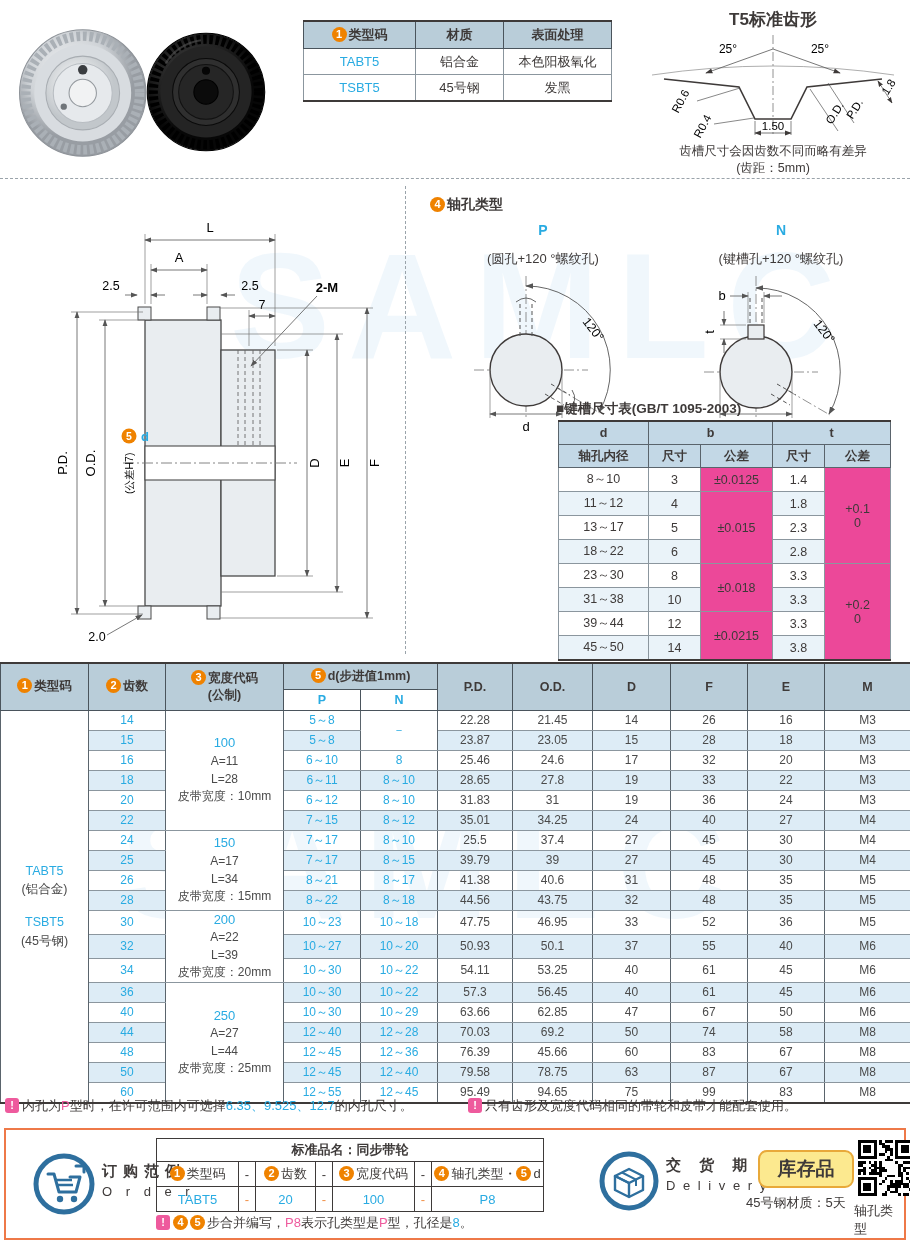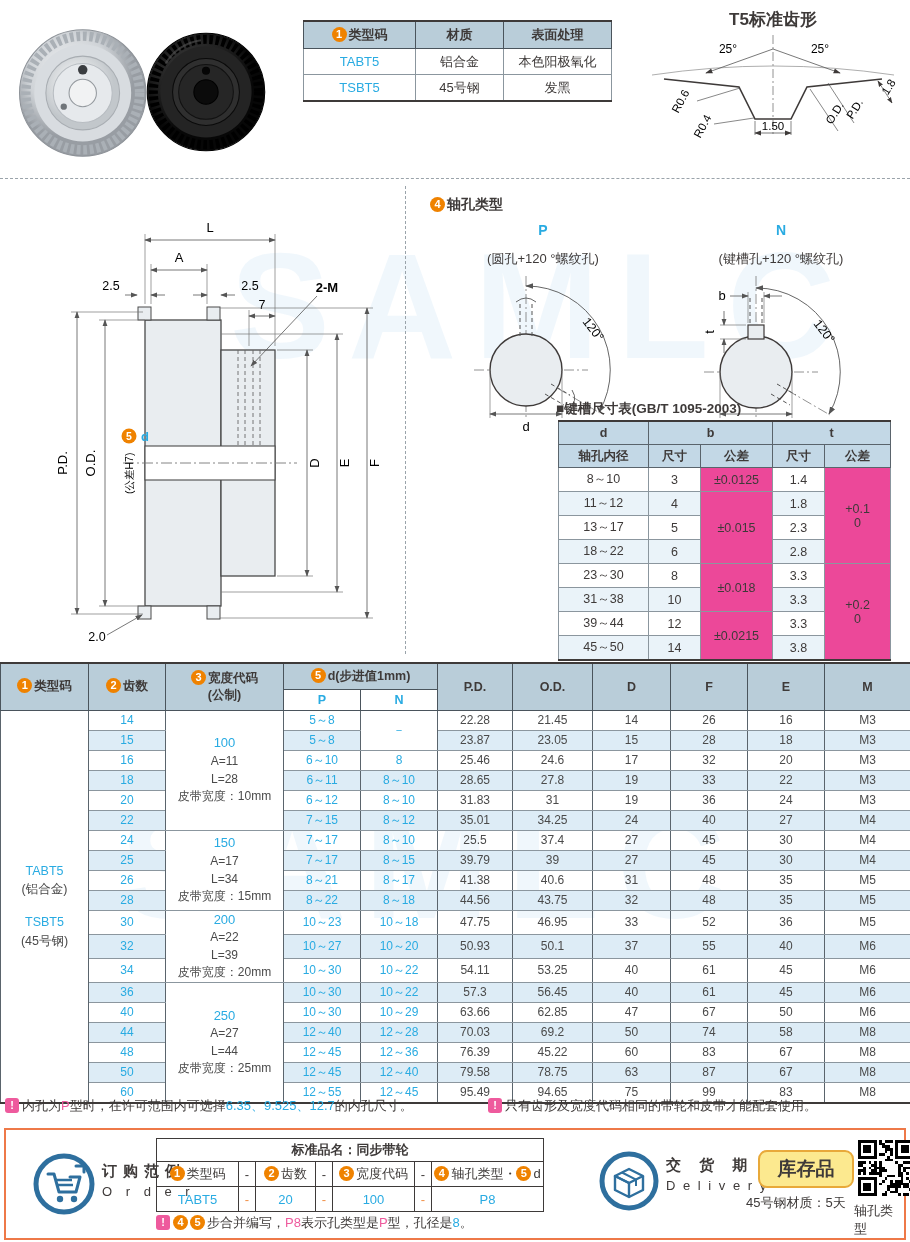--- a/index.html
+++ b/index.html
@@ -163,20 +163,24 @@
       <line x1="113" y1="90" x2="113" y2="104" stroke="#555" stroke-width="0.7"></line>
       <line x1="149" y1="90" x2="149" y2="104" stroke="#555" stroke-width="0.7"></line>
       <text x="131" y="99" font-size="11.5" text-anchor="middle">1.50</text>
       <line x1="168" y1="58" x2="196" y2="100" stroke="#555" stroke-width="0.7"></line>
       <line x1="186" y1="52" x2="212" y2="92" stroke="#555" stroke-width="0.7"></line>
       <line x1="236" y1="50" x2="250" y2="72" stroke="#555" stroke-width="0.7" marker-start="url(#tb)" marker-end="url(#ta)"></line>
       <text transform="rotate(-58 196 84)" x="196" y="84" font-size="11.5" text-anchor="middle">O.D.</text>
       <text transform="rotate(-58 216 80)" x="216" y="80" font-size="11.5" text-anchor="middle">P.D.</text>
       <text transform="rotate(-58 250 58)" x="250" y="58" font-size="11.5" text-anchor="middle">1.8</text>
     </svg>
+    <div class="t5-note">
+      <div>齿槽尺寸会因齿数不同而略有差异</div>
+      <div>(齿距：5mm)</div>
+    </div>
   </div>
 
   <div class="abs hdiv" style="left:0;top:178px;width:910px;height:0;"></div>
   <div class="abs vdiv" style="left:405px;top:186px;width:0;height:468px;"></div>
 
   <svg class="abs" style="left:45px;top:198px;" width="360" height="458" viewBox="0 0 360 458">
     <defs>
       <marker id="da" markerWidth="9" markerHeight="8" refX="8" refY="4" orient="auto">
           <path d="M0,0.8 L9,4 L0,7.2 z" fill="#555"></path>
         </marker>
@@ -644,21 +648,21 @@
           <td>50</td>
           <td>74</td>
           <td>58</td>
           <td>M8</td>
         </tr>
         <tr>
           <td class="blue">48</td>
           <td class="blue">12～45</td>
           <td class="blue" rowspan="1">12～36</td>
           <td>76.39</td>
-          <td>45.22</td>
+          <td>45.66</td>
           <td>60</td>
           <td>83</td>
           <td>67</td>
           <td>M8</td>
         </tr>
         <tr>
           <td class="blue">50</td>
           <td class="blue">12～45</td>
           <td class="blue" rowspan="1">12～40</td>
           <td>79.58</td>
@@ -676,21 +680,21 @@
           <td>94.65</td>
           <td>75</td>
           <td>99</td>
           <td>83</td>
           <td>M8</td>
         </tr>
       </tbody>
   </table>
 
   <div class="abs note-line" style="left:5px;top:1097px;"><span class="excl">!</span><span><span class="seg-d">内孔为</span><span class="seg-p">P</span><span class="seg-d">型时，在许可范围内可选择</span><span class="seg-b">6.35、9.525、12.7</span><span class="seg-d">的内孔尺寸。</span></span></div>
-  <div class="abs note-line" style="left:488px;top:1097px;"><span class="excl">!</span><span><span class="seg-d">只有齿形及宽度代码相同的带轮和皮带才能配套使用。</span></span></div>
+  <div class="abs note-line" style="left:468px;top:1097px;"><span class="excl">!</span><span><span class="seg-d">只有齿形及宽度代码相同的带轮和皮带才能配套使用。</span></span></div>
 
   <div class="abs order-box" style="left:4px;top:1128px;width:898px;height:108px;">
 
     <svg class="abs" style="left:26px;top:22px;" width="64" height="64" viewBox="0 0 64 64">
       <circle cx="32" cy="32" r="28" fill="none" stroke="#2e6f9e" stroke-width="5"></circle>
       <path d="M16,22 L22,22 L27,40 L44,40 L48,25 L38,25" fill="none" stroke="#2e6f9e" stroke-width="3" stroke-linecap="round" stroke-linejoin="round"></path>
       <line x1="24" y1="28" x2="40" y2="28" stroke="#2e6f9e" stroke-width="2.5"></line>
       <line x1="25" y1="33" x2="41" y2="33" stroke="#2e6f9e" stroke-width="2.5"></line>
       <circle cx="28" cy="47" r="3.2" fill="#2e6f9e"></circle>
       <circle cx="42" cy="47" r="3.2" fill="#2e6f9e"></circle>

